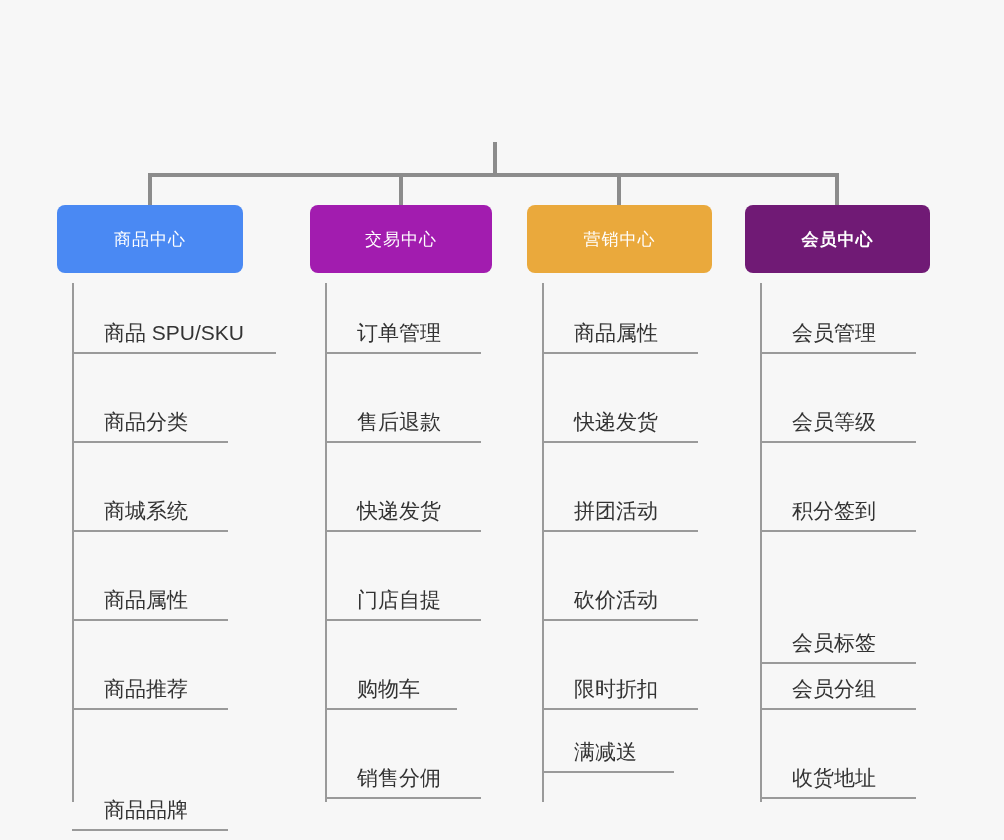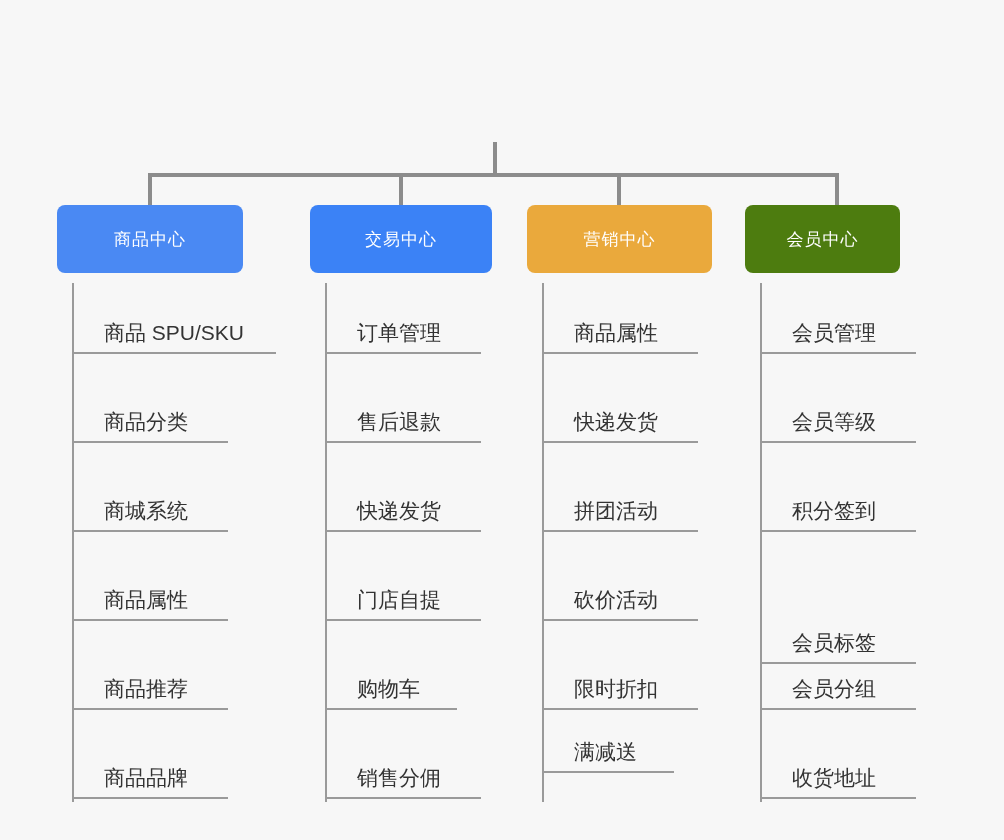--- a/index.html
+++ b/index.html
@@ -142,27 +142,27 @@
           <div class="leaf-rule" style="width: 156px;"></div>
         </div>
         <div class="leaf" style="left: 15px; top: 384px;">
           <span class="leaf-label">商品属性</span>
           <div class="leaf-rule" style="width: 156px;"></div>
         </div>
         <div class="leaf" style="left: 15px; top: 473px;">
           <span class="leaf-label">商品推荐</span>
           <div class="leaf-rule" style="width: 156px;"></div>
         </div>
-        <div class="leaf" style="left: 15px; top: 562px;">
+        <div class="leaf" style="left: 15px; top: 594px;">
           <span class="leaf-label">商品品牌</span>
           <div class="leaf-rule" style="width: 156px;"></div>
         </div>
       </div>
       <div class="column" style="left: 310px; width: 182px;">
-        <div class="cat-header" style="width: 182px; background: #3b82f6;">交易中心</div>
+        <div class="cat-header" style="width: 182px; background: #a21caf;">交易中心</div>
         <div class="spine" style="left: 15px; top: 78px; height: 519px;"></div>
         <div class="leaf" style="left: 15px; top: 117px;">
           <span class="leaf-label">订单管理</span>
           <div class="leaf-rule" style="width: 156px;"></div>
         </div>
         <div class="leaf" style="left: 15px; top: 206px;">
           <span class="leaf-label">售后退款</span>
           <div class="leaf-rule" style="width: 156px;"></div>
         </div>
         <div class="leaf" style="left: 15px; top: 295px;">
@@ -204,21 +204,21 @@
         <div class="leaf" style="left: 15px; top: 473px;">
           <span class="leaf-label">限时折扣</span>
           <div class="leaf-rule" style="width: 156px;"></div>
         </div>
         <div class="leaf" style="left: 15px; top: 536px;">
           <span class="leaf-label">满减送</span>
           <div class="leaf-rule" style="width: 132px;"></div>
         </div>
       </div>
       <div class="column" style="left: 745px; width: 185px;">
-        <div class="cat-header" style="width: 155px; background: #4d7c0f;">会员中心</div>
+        <div class="cat-header" style="width: 185px; background: #701a75; font-weight: bold;">会员中心</div>
         <div class="spine" style="left: 15px; top: 78px; height: 519px;"></div>
         <div class="leaf" style="left: 15px; top: 117px;">
           <span class="leaf-label">会员管理</span>
           <div class="leaf-rule" style="width: 156px;"></div>
         </div>
         <div class="leaf" style="left: 15px; top: 206px;">
           <span class="leaf-label">会员等级</span>
           <div class="leaf-rule" style="width: 156px;"></div>
         </div>
         <div class="leaf" style="left: 15px; top: 295px;">

